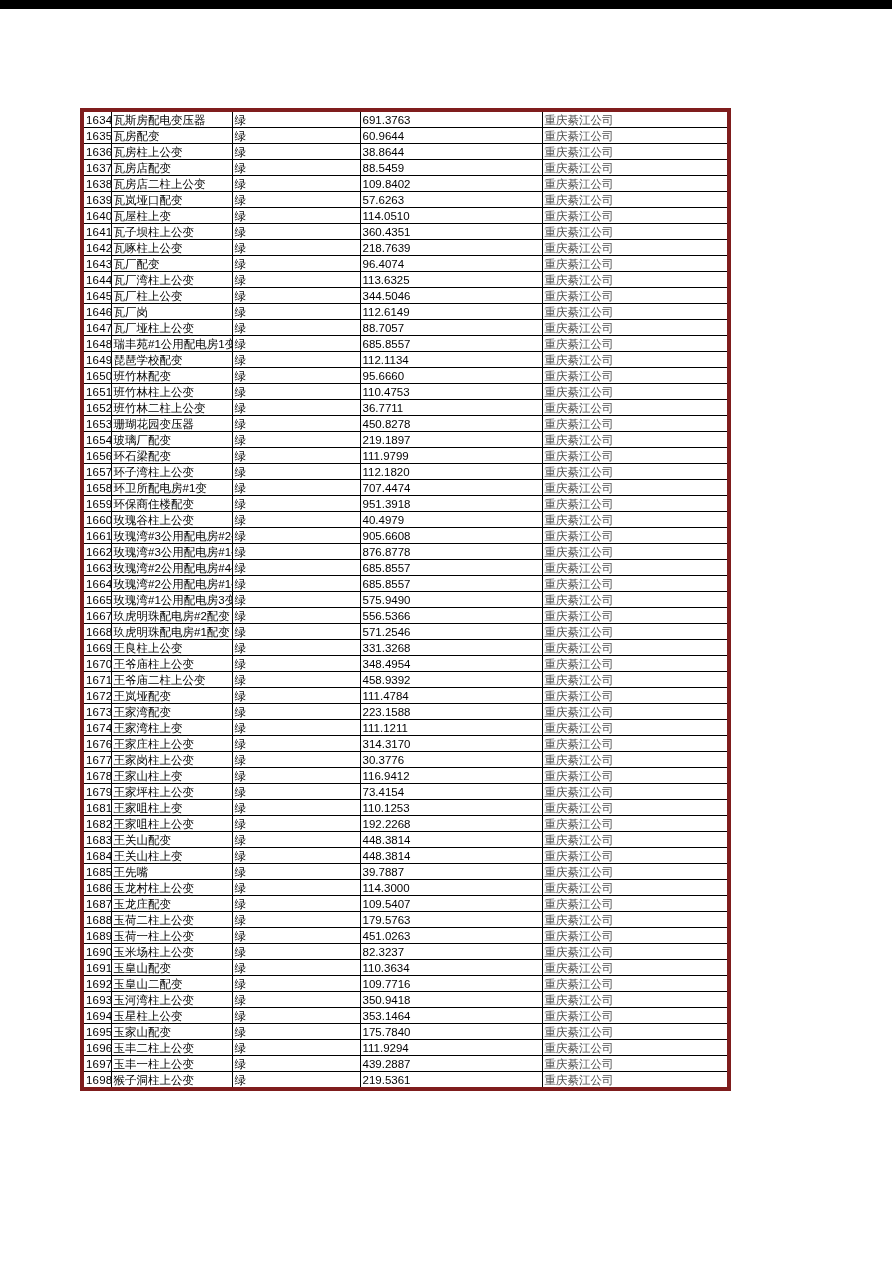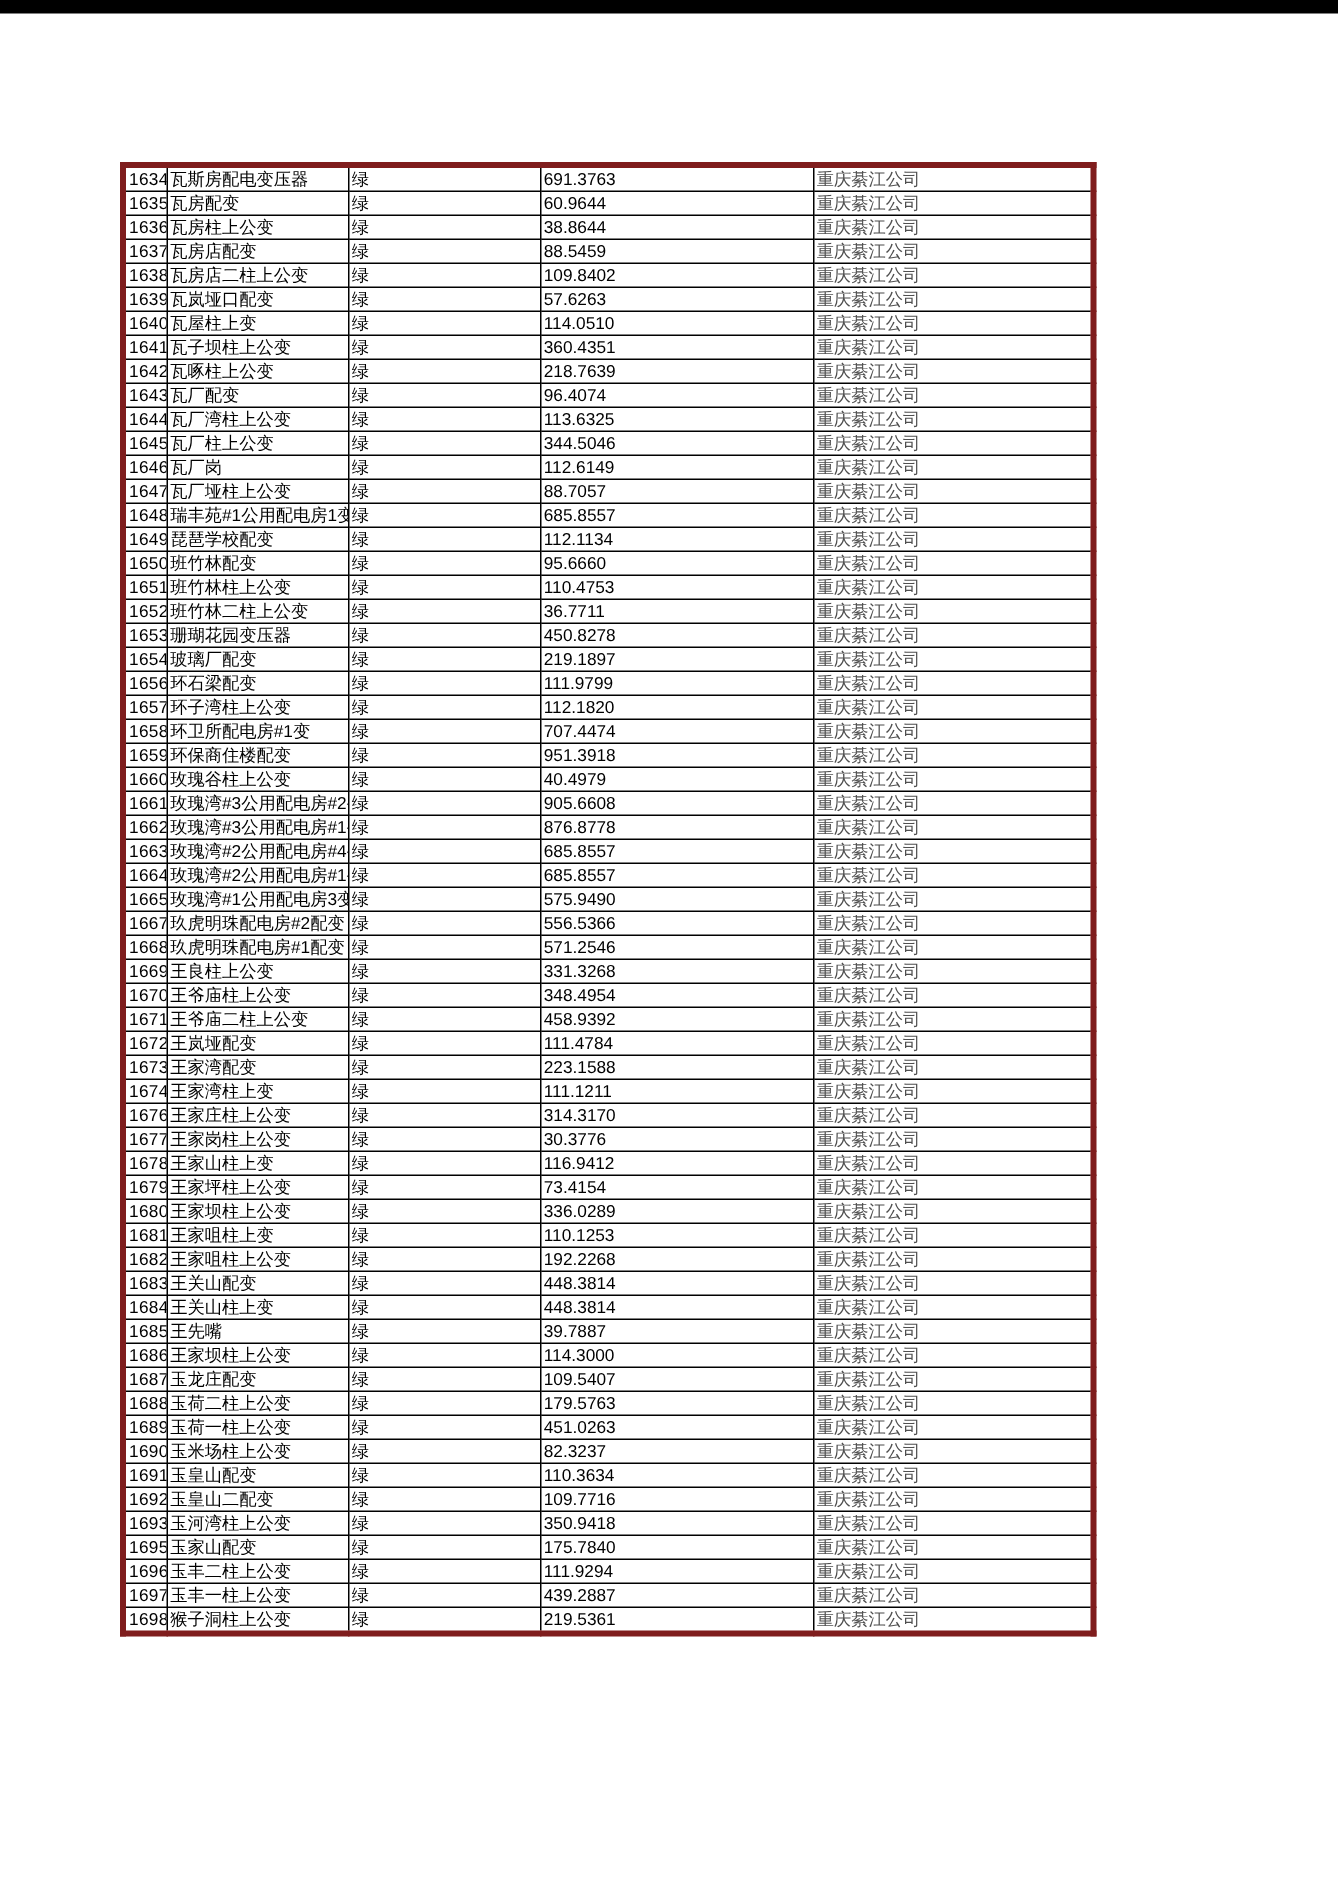--- a/index.html
+++ b/index.html
@@ -360,27 +360,20 @@
         <td class="col-4">重庆綦江公司</td>
       </tr>
       <tr>
         <td class="col-0">1679</td>
         <td class="col-1">王家坪柱上公变</td>
         <td class="col-2">绿</td>
         <td class="col-3">73.4154</td>
         <td class="col-4">重庆綦江公司</td>
       </tr>
       <tr>
-        <td class="col-0">1680</td>
-        <td class="col-1">王家坝柱上公变</td>
-        <td class="col-2">绿</td>
-        <td class="col-3">336.0289</td>
-        <td class="col-4">重庆綦江公司</td>
-      </tr>
-      <tr>
         <td class="col-0">1681</td>
         <td class="col-1">王家咀柱上变</td>
         <td class="col-2">绿</td>
         <td class="col-3">110.1253</td>
         <td class="col-4">重庆綦江公司</td>
       </tr>
       <tr>
         <td class="col-0">1682</td>
         <td class="col-1">王家咀柱上公变</td>
         <td class="col-2">绿</td>
@@ -403,21 +396,21 @@
       </tr>
       <tr>
         <td class="col-0">1685</td>
         <td class="col-1">王先嘴</td>
         <td class="col-2">绿</td>
         <td class="col-3">39.7887</td>
         <td class="col-4">重庆綦江公司</td>
       </tr>
       <tr>
         <td class="col-0">1686</td>
-        <td class="col-1">王家坝柱上公变</td>
+        <td class="col-1">玉龙村柱上公变</td>
         <td class="col-2">绿</td>
         <td class="col-3">114.3000</td>
         <td class="col-4">重庆綦江公司</td>
       </tr>
       <tr>
         <td class="col-0">1687</td>
         <td class="col-1">玉龙庄配变</td>
         <td class="col-2">绿</td>
         <td class="col-3">109.5407</td>
         <td class="col-4">重庆綦江公司</td>
@@ -455,20 +448,27 @@
         <td class="col-1">玉皇山二配变</td>
         <td class="col-2">绿</td>
         <td class="col-3">109.7716</td>
         <td class="col-4">重庆綦江公司</td>
       </tr>
       <tr>
         <td class="col-0">1693</td>
         <td class="col-1">玉河湾柱上公变</td>
         <td class="col-2">绿</td>
         <td class="col-3">350.9418</td>
+        <td class="col-4">重庆綦江公司</td>
+      </tr>
+      <tr>
+        <td class="col-0">1694</td>
+        <td class="col-1">玉星柱上公变</td>
+        <td class="col-2">绿</td>
+        <td class="col-3">353.1464</td>
         <td class="col-4">重庆綦江公司</td>
       </tr>
       <tr>
         <td class="col-0">1695</td>
         <td class="col-1">玉家山配变</td>
         <td class="col-2">绿</td>
         <td class="col-3">175.7840</td>
         <td class="col-4">重庆綦江公司</td>
       </tr>
       <tr>

